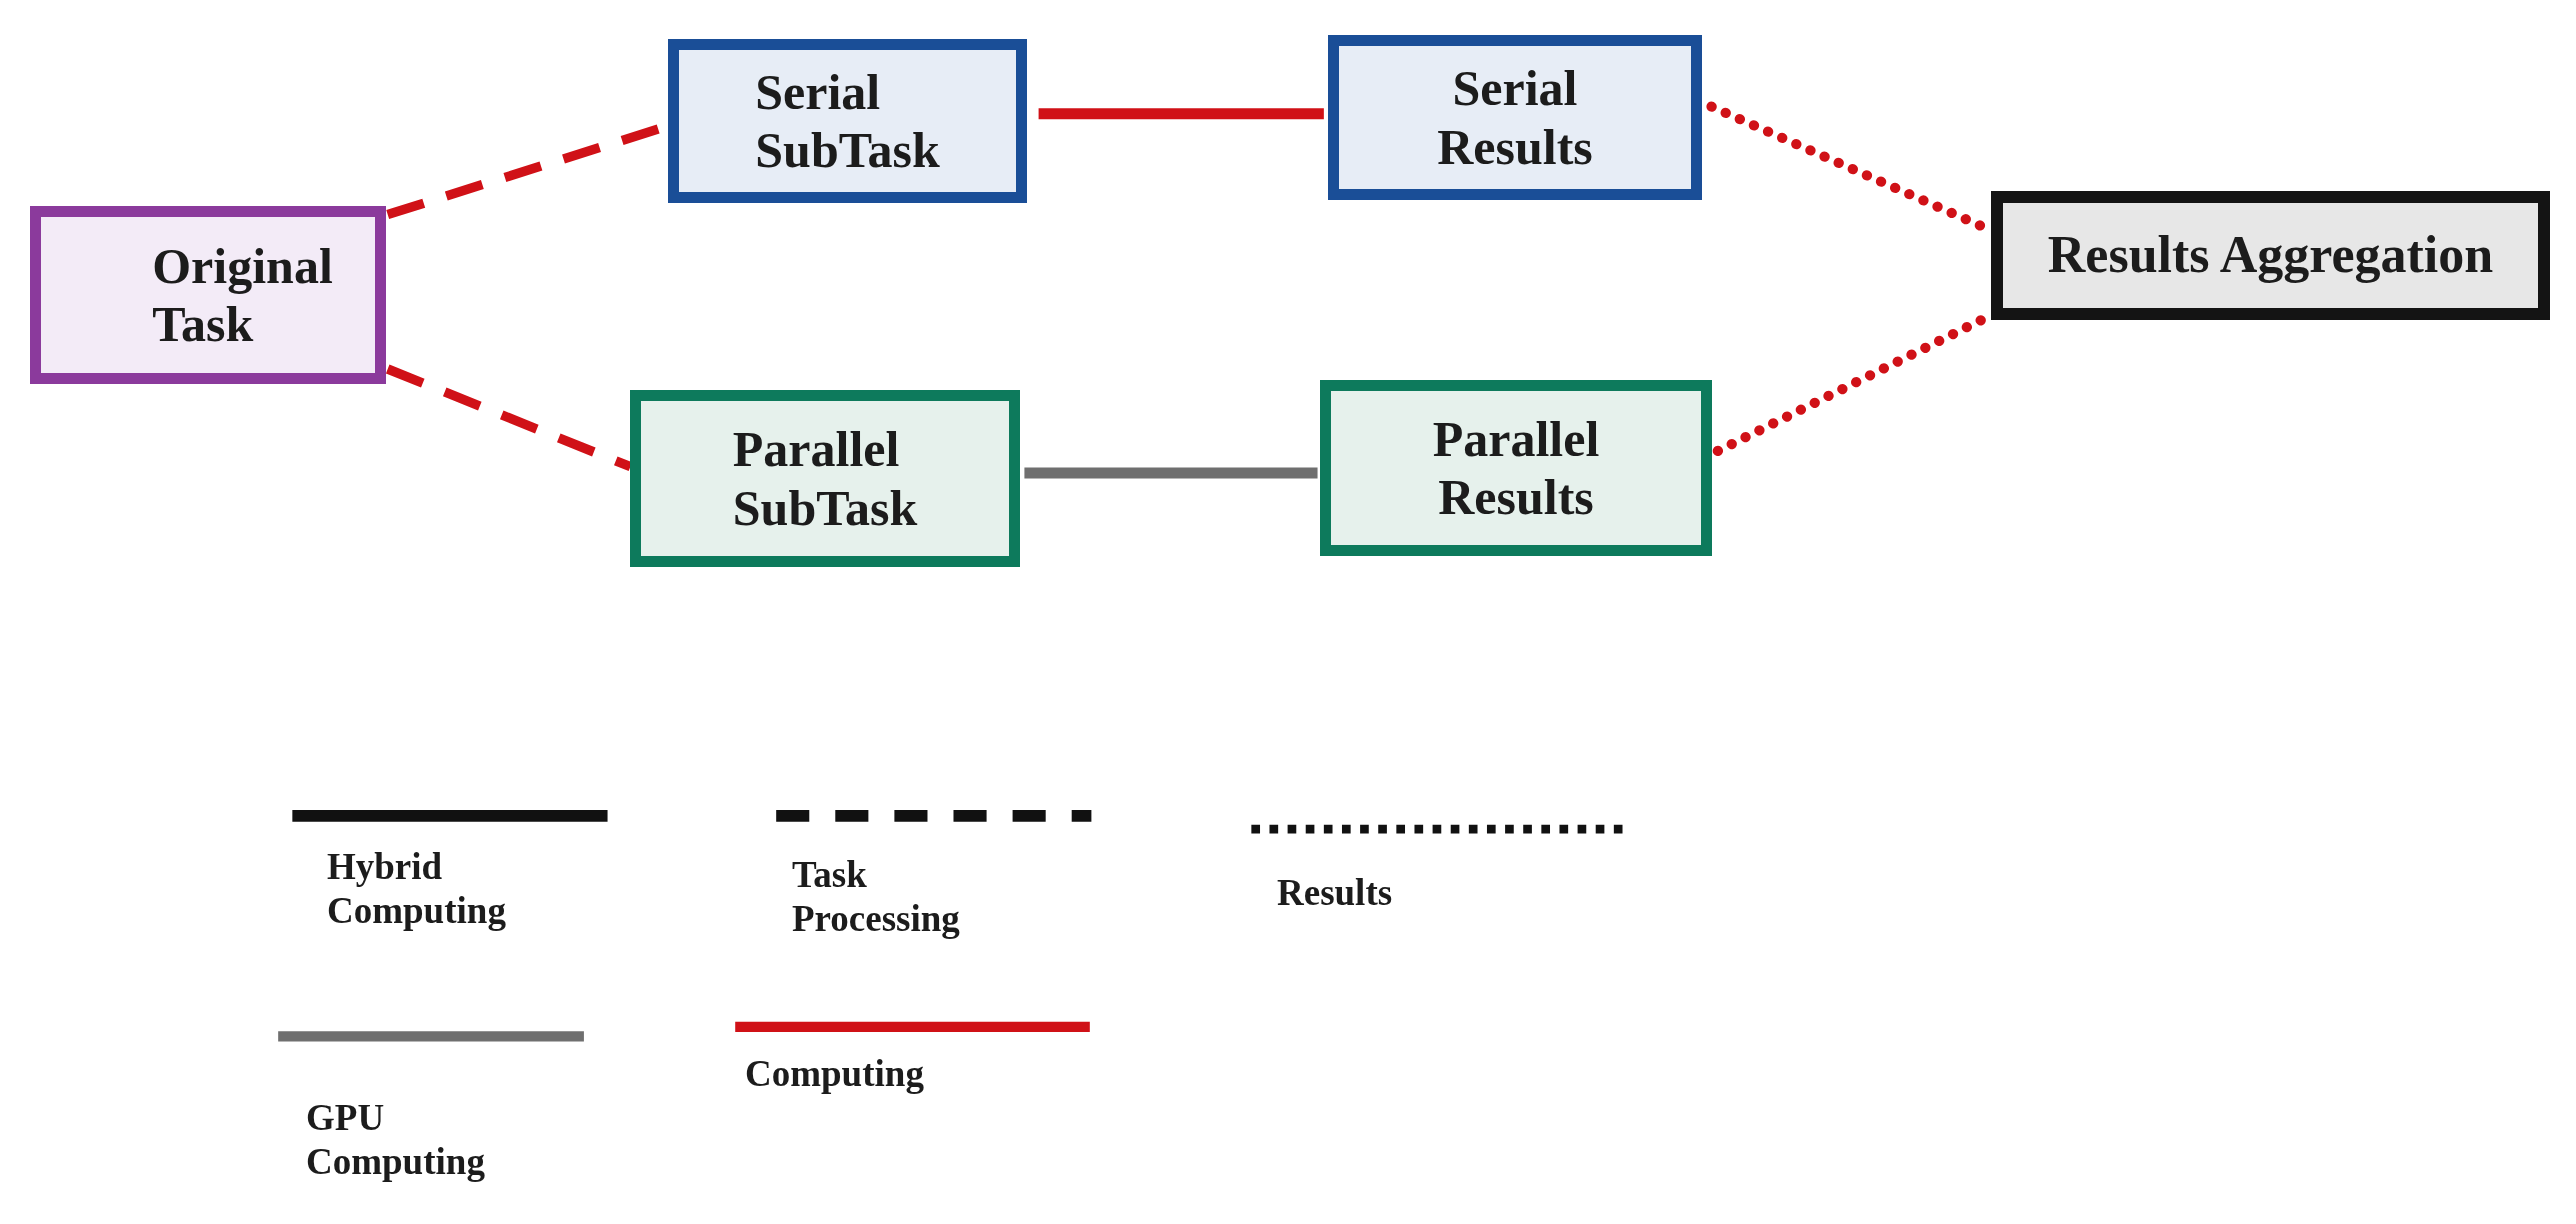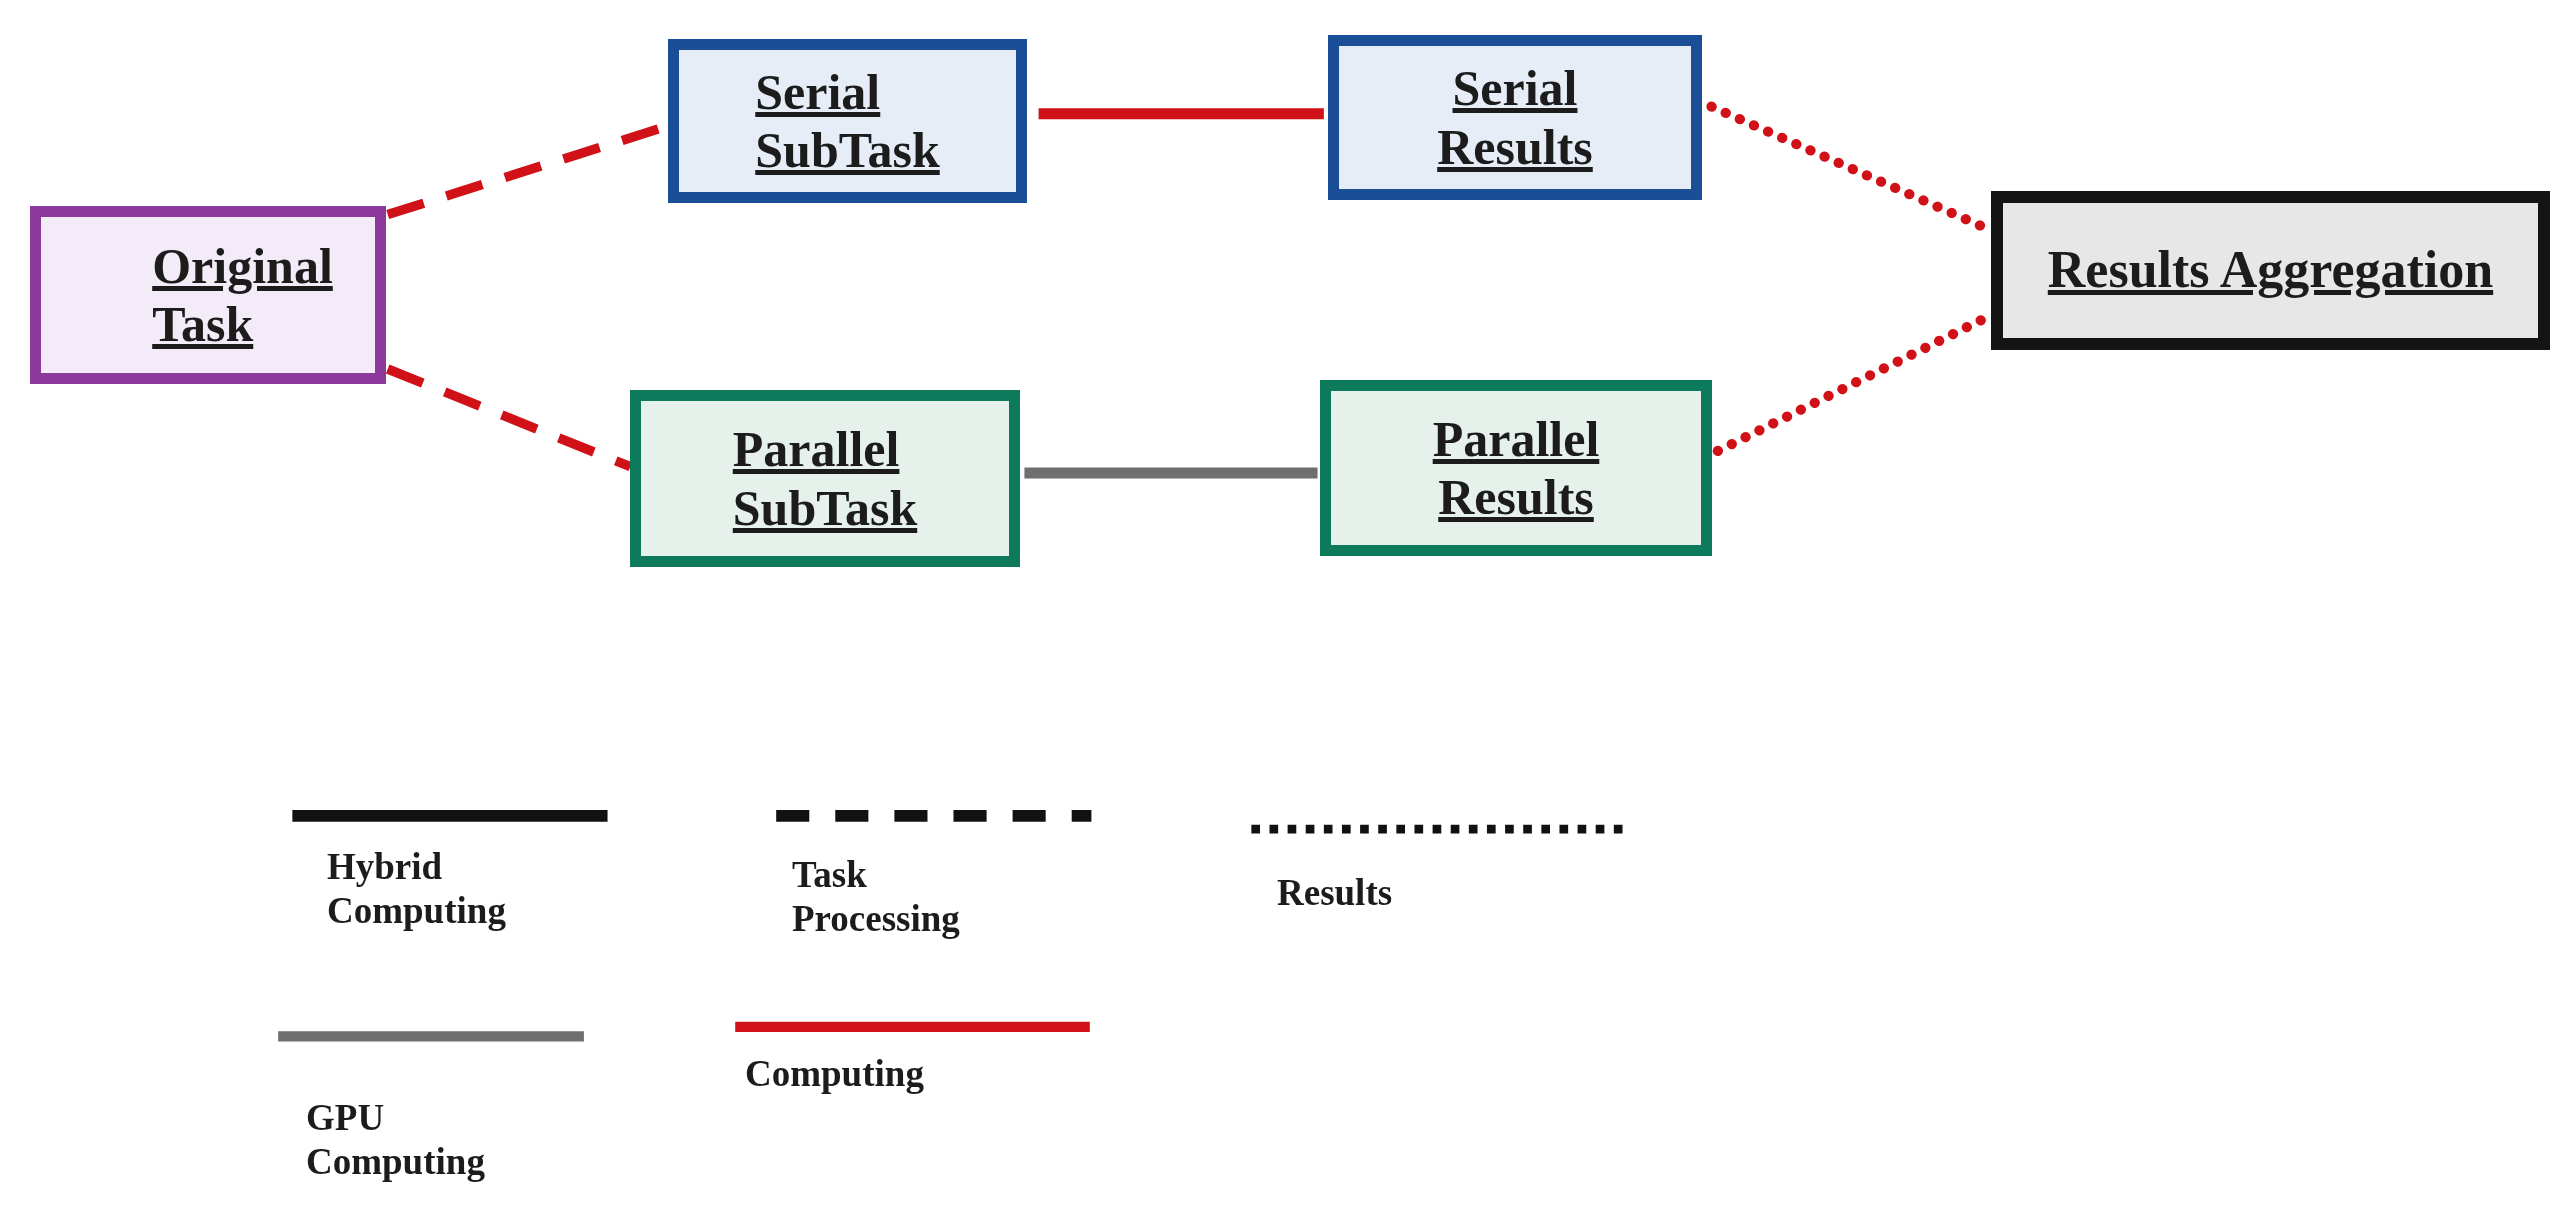--- a/index.html
+++ b/index.html
@@ -20,21 +20,21 @@
     color:var(--text);
     overflow:hidden;
   }
   svg.edge-layer{position:absolute;left:0;top:0;width:2576px;height:1225px;}
   .node{
     position:absolute;
     box-sizing:border-box;
     display:flex;align-items:center;justify-content:center;
     font-size:50px;line-height:1.17;
   }
-  .node .lines{white-space:nowrap;text-decoration:underline;}
+  .node .lines{white-space:nowrap;}
   .node.align-left .lines{text-align:left;}
   .node.align-center .lines{text-align:center;}
   #node-original-task{
     left:30px;top:206px;width:356px;height:178px;
     border:11px solid var(--purple);background:var(--purple_fill);
     justify-content:center;padding-left:69px;
   }
   #node-serial-subtask{
     left:668px;top:39px;width:359px;height:164px;
     border:11px solid var(--blue);background:var(--blue_fill);
@@ -45,21 +45,21 @@
   }
   #node-parallel-subtask{
     left:630px;top:390px;width:390px;height:177px;
     border:11px solid var(--green);background:var(--green_fill);
   }
   #node-parallel-results{
     left:1320px;top:380px;width:392px;height:176px;
     border:11px solid var(--green);background:var(--green_fill);
   }
   #node-results-aggregation{
-    left:1991px;top:191px;width:559px;height:159px;
+    left:1991px;top:191px;width:559px;height:129px;
     border:12.6px solid var(--black);background:var(--gray_fill);
     font-size:52px;
   }
   .legend-label{
     position:absolute;
     font-size:37px;line-height:1.19;white-space:nowrap;
   }
   #legend-label-hybrid{left:327px;top:845px;}
   #legend-label-task{left:792px;top:853px;}
   #legend-label-results{left:1277px;top:871px;}

